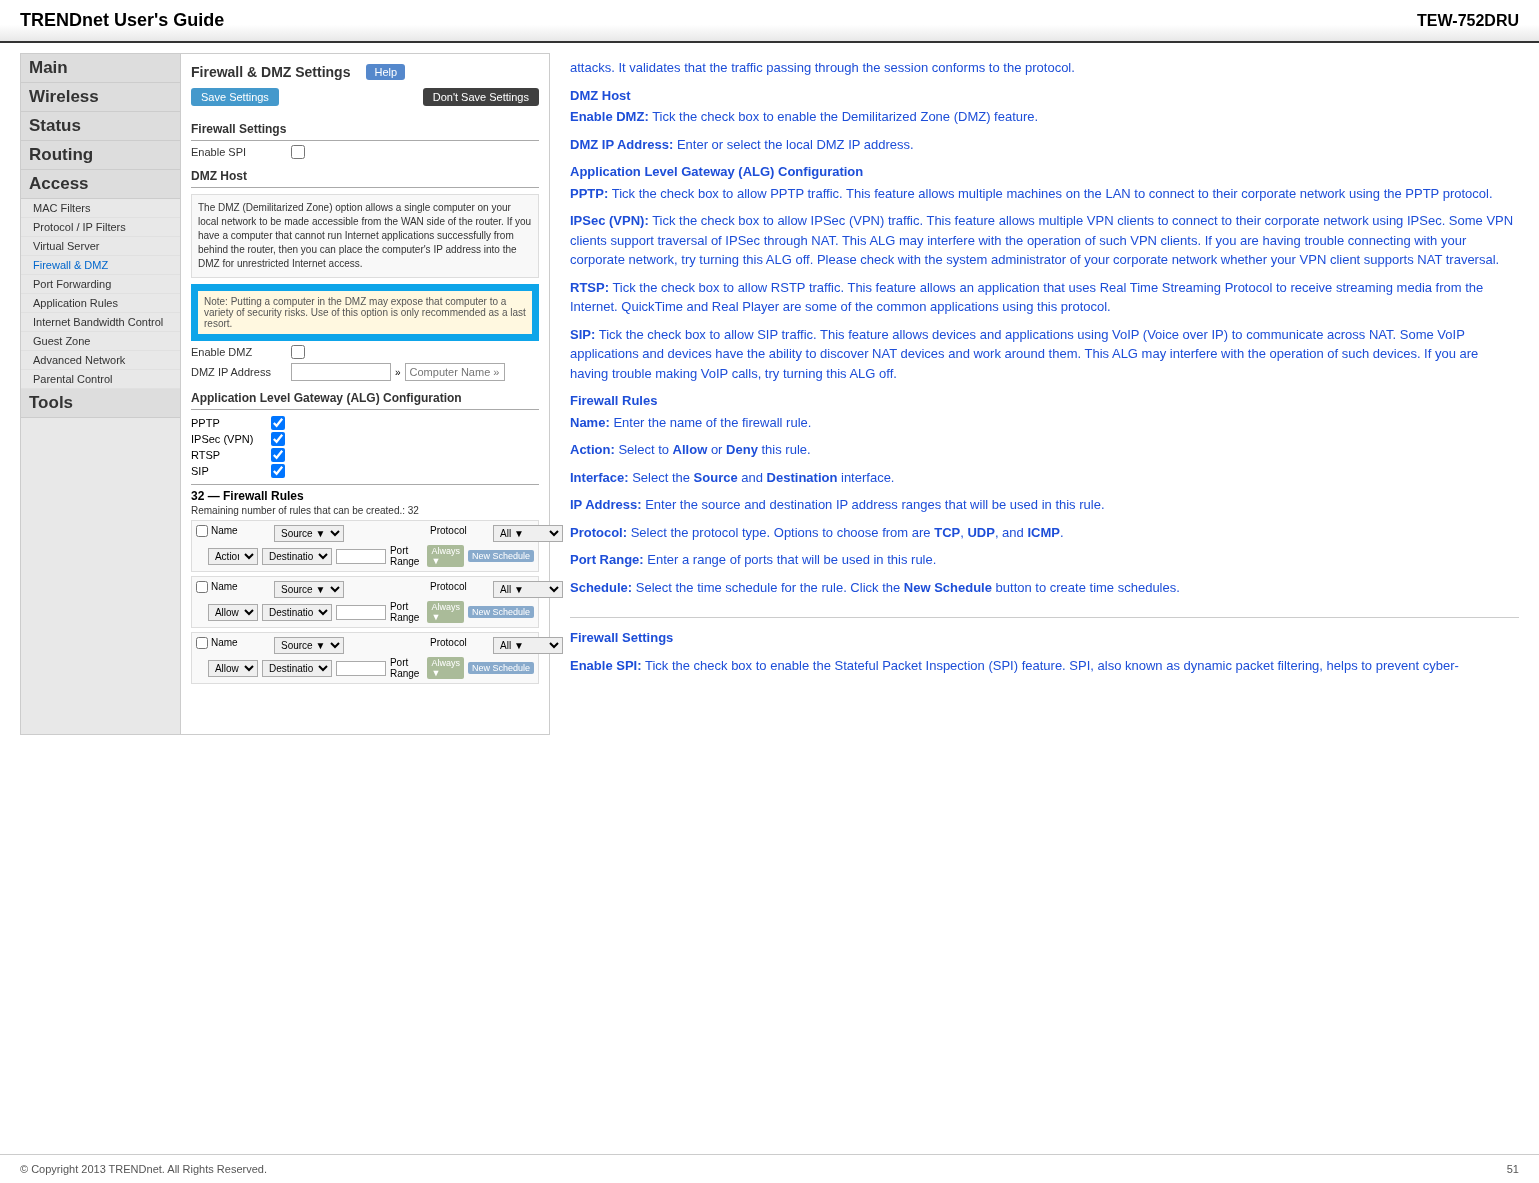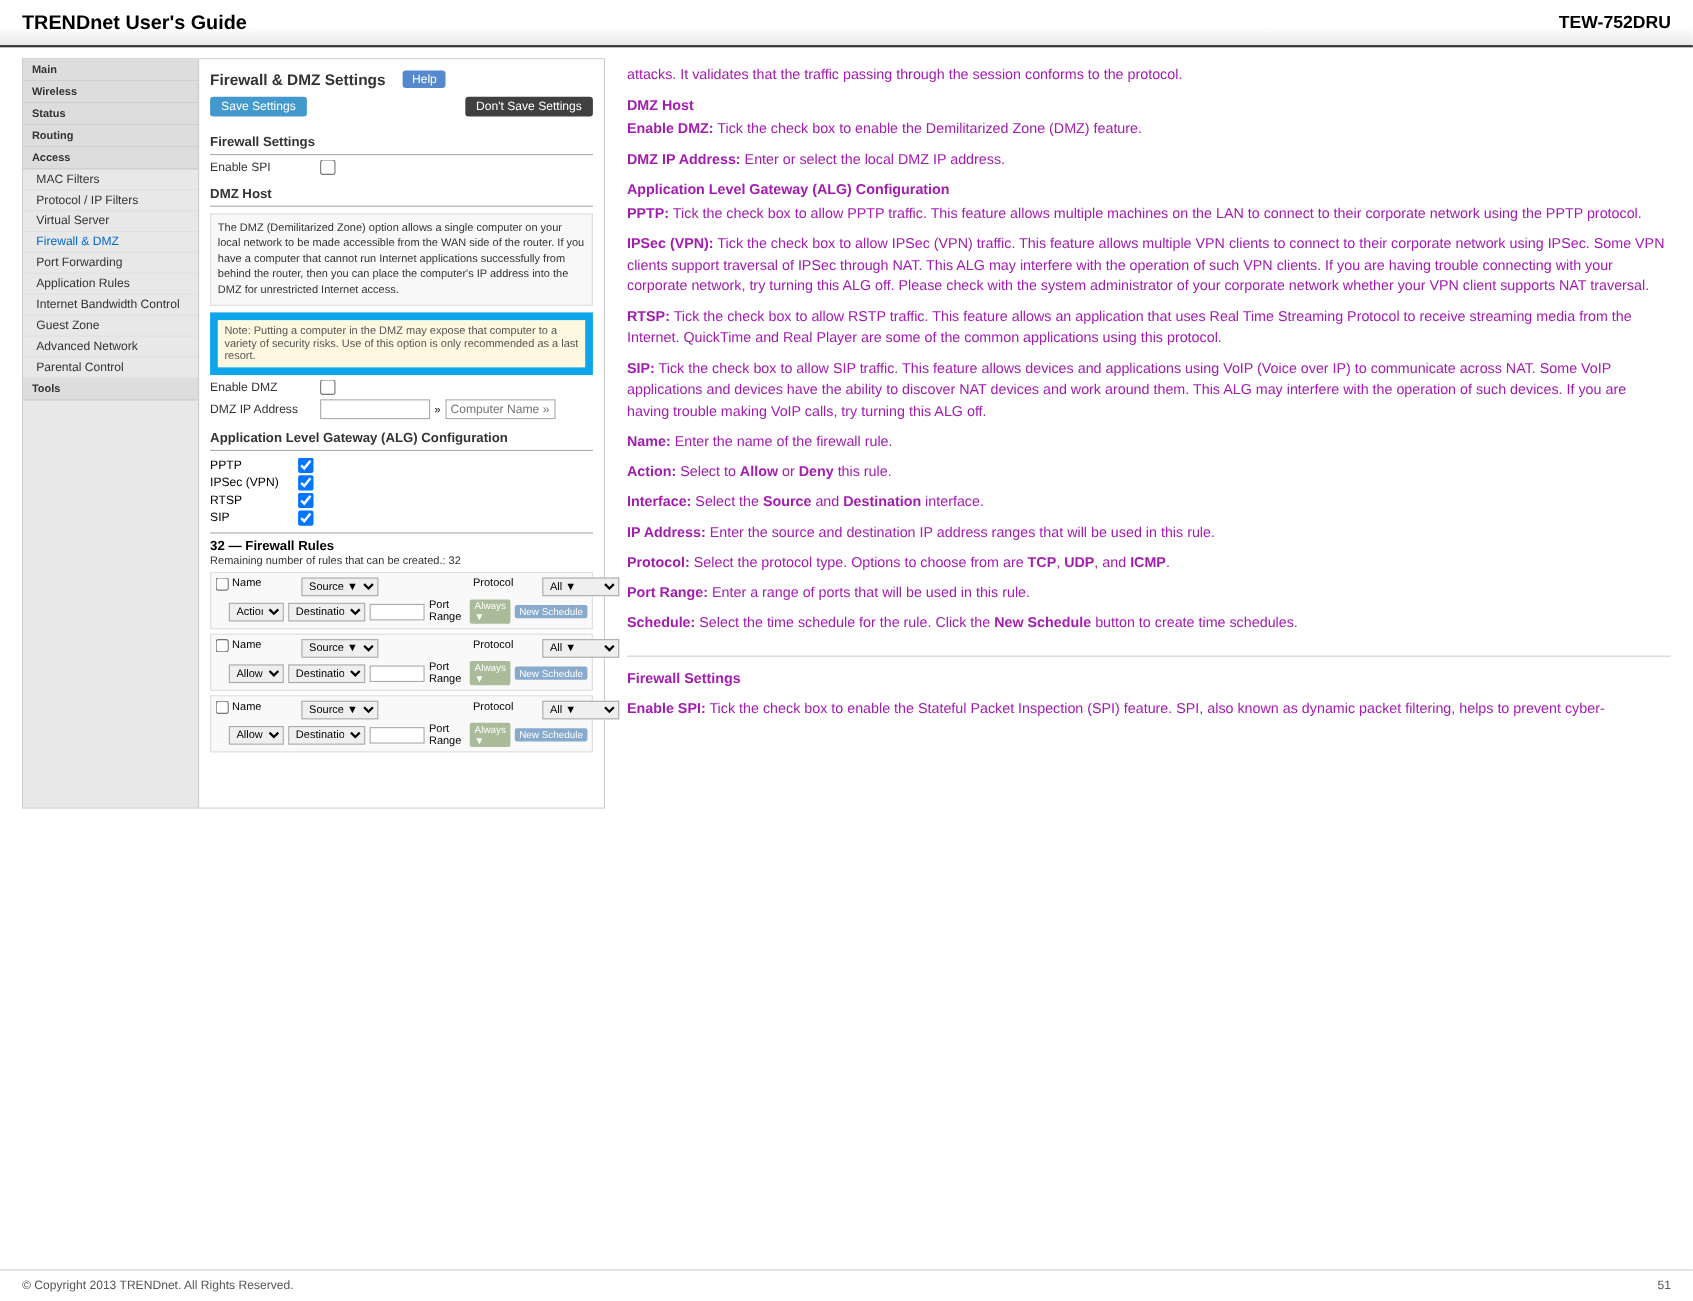--- a/index.html
+++ b/index.html
@@ -20,21 +20,21 @@
       width: 530px; min-height: 680px; border: 1px solid #ccc;
       background: #f0f0f0; flex-shrink: 0;
     }
 
     .router-sidebar {
       width: 160px; float: left; background: #e8e8e8; height: 100%;
       min-height: 680px; border-right: 1px solid #ccc;
     }
 
     .sidebar-section {
-      padding: 4px 8px; font-size: 10px; font-weight: bold; color: #333;
+      padding: 4px 8px; font-size: 17px; font-weight: bold; color: #333;
       border-bottom: 1px solid #ccc; background: #ddd;
     }
     .sidebar-item {
       padding: 3px 8px 3px 12px; font-size: 11px; color: #333; cursor: pointer;
       border-bottom: 1px solid #e0e0e0;
     }
     .sidebar-item.active { color: #0066cc; }
 
     .router-main {
       margin-left: 160px; padding: 10px; background: #fff; min-height: 680px;
@@ -76,21 +76,21 @@
     .alg-label { width: 80px; }
 
     .firewall-rules-header { font-size: 12px; font-weight: bold; margin: 6px 0 2px; border-top: 1px solid #aaa; padding-top: 4px; }
     .remaining-text { font-size: 10px; color: #333; margin-bottom: 4px; }
 
     .rule-row { margin: 4px 0; background: #f9f9f9; border: 1px solid #ddd; padding: 4px; }
     .mini-select { font-size: 10px; padding: 1px 2px; border: 1px solid #aaa; width: 100%; }
     .mini-input { font-size: 10px; padding: 1px 2px; border: 1px solid #aaa; width: 100%; }
 
     
-    .text-content { flex: 1; font-size: 13px; line-height: 1.5; color: #a21caf; padding-top: 5px; }
+    .text-content { flex: 1; font-size: 13px; line-height: 1.5; color: #1d4ed8; padding-top: 5px; }
     .text-content p { margin-bottom: 8px; }
     .text-content .section-title { font-weight: bold; font-size: 13px; margin-top: 6px; margin-bottom: 2px; }
     .text-content .field-name { font-weight: bold; }
 
     .page-footer {
       display: flex; justify-content: space-between; align-items: center;
       padding: 8px 20px; border-top: 1px solid #ccc; font-size: 11px; color: #555;
       position: fixed; bottom: 0; width: 1539px; background: #fff;
     }
 
@@ -283,20 +283,21 @@
     </p>
     <p>
       <span class="field-name">RTSP:</span>
       <span> Tick the check box to allow RSTP traffic. This feature allows an application that uses Real Time Streaming Protocol to receive streaming media from the Internet. QuickTime and Real Player are some of the common applications using this protocol.</span>
     </p>
     <p>
       <span class="field-name">SIP:</span>
       <span> Tick the check box to allow SIP traffic. This feature allows devices and applications using VoIP (Voice over IP) to communicate across NAT. Some VoIP applications and devices have the ability to discover NAT devices and work around them. This ALG may interfere with the operation of such devices. If you are having trouble making VoIP calls, try turning this ALG off.</span>
     </p>
 
+    <p class="section-title">Firewall Rules</p>
     <p>
       <span class="field-name">Name:</span>
       <span> Enter the name of the firewall rule.</span>
     </p>
     <p>
       <span class="field-name">Action:</span>
       <span> Select to <strong>Allow</strong> or <strong>Deny</strong> this rule.</span>
     </p>
     <p>
       <span class="field-name">Interface:</span>

